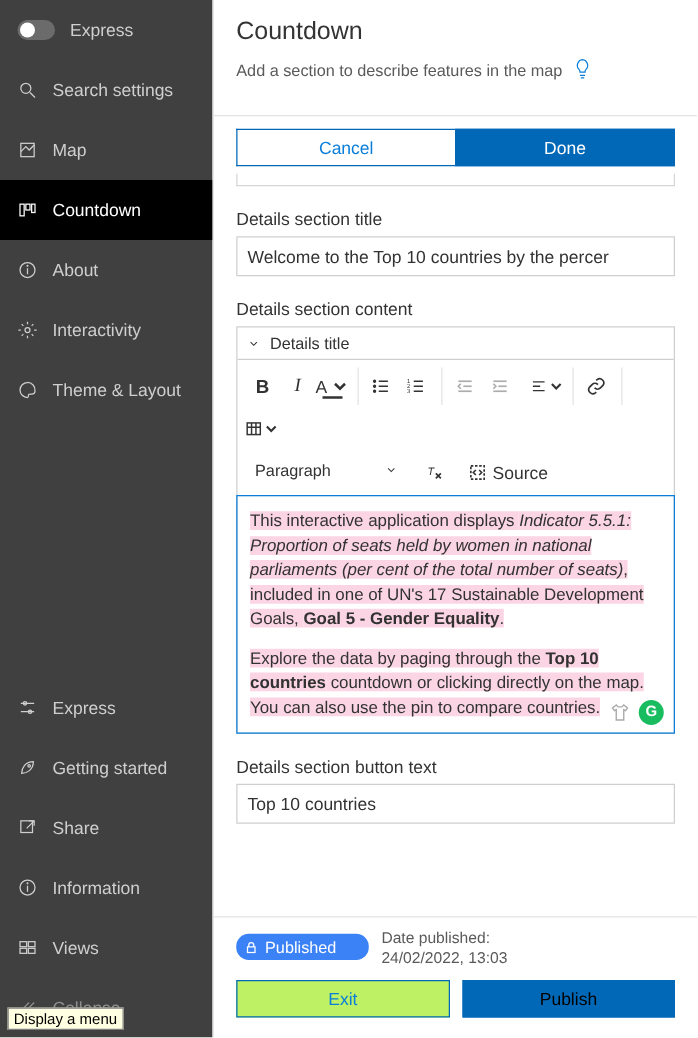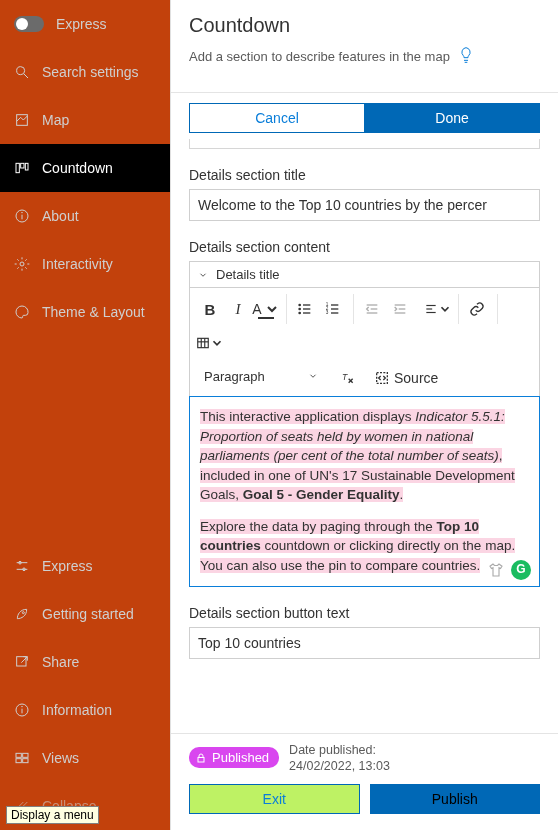--- a/index.html
+++ b/index.html
@@ -9,21 +9,21 @@
     color: #323232;
     background: #fff;
     width: 558px;
     height: 830px;
     overflow: hidden;
     display: flex;
   }
   
   .sidebar {
     width: 170px;
-    background: #c2410c;
+    background: #404040;
     color: #cfcfcf;
     display: flex;
     flex-direction: column;
     font-size: 14px;
   }
   .sb-top { flex: 0 0 auto; }
   .sb-spacer { flex: 1 1 auto; }
   .sb-bottom { flex: 0 0 auto; }
   .sb-item {
     display: flex;
@@ -198,24 +198,24 @@
     color: #aaa;
   }
   .footer {
     border-top: 1px solid #e4e4e4;
     padding: 8px 18px 16px 18px;
   }
   .pub-row {
     display: flex; align-items: center; gap: 10px; margin-bottom: 10px;
   }
   .pub-badge {
-    background: #d946ef;
+    background: #3b82f6;
     color: #fff;
     border-radius: 10px;
-    padding: 3px 10px 3px 6px;
+    padding: 3px 26px 3px 6px;
     display: inline-flex; align-items: center; gap: 5px;
     font-size: 13px;
   }
   .pub-meta { font-size: 12.5px; color: #5a5a5a; line-height: 1.3; }
   .footer-btns { display: flex; gap: 10px; }
   .btn {
     flex: 1; height: 30px;
     display: flex; align-items: center; justify-content: center;
     font-size: 14px;
     cursor: pointer;

